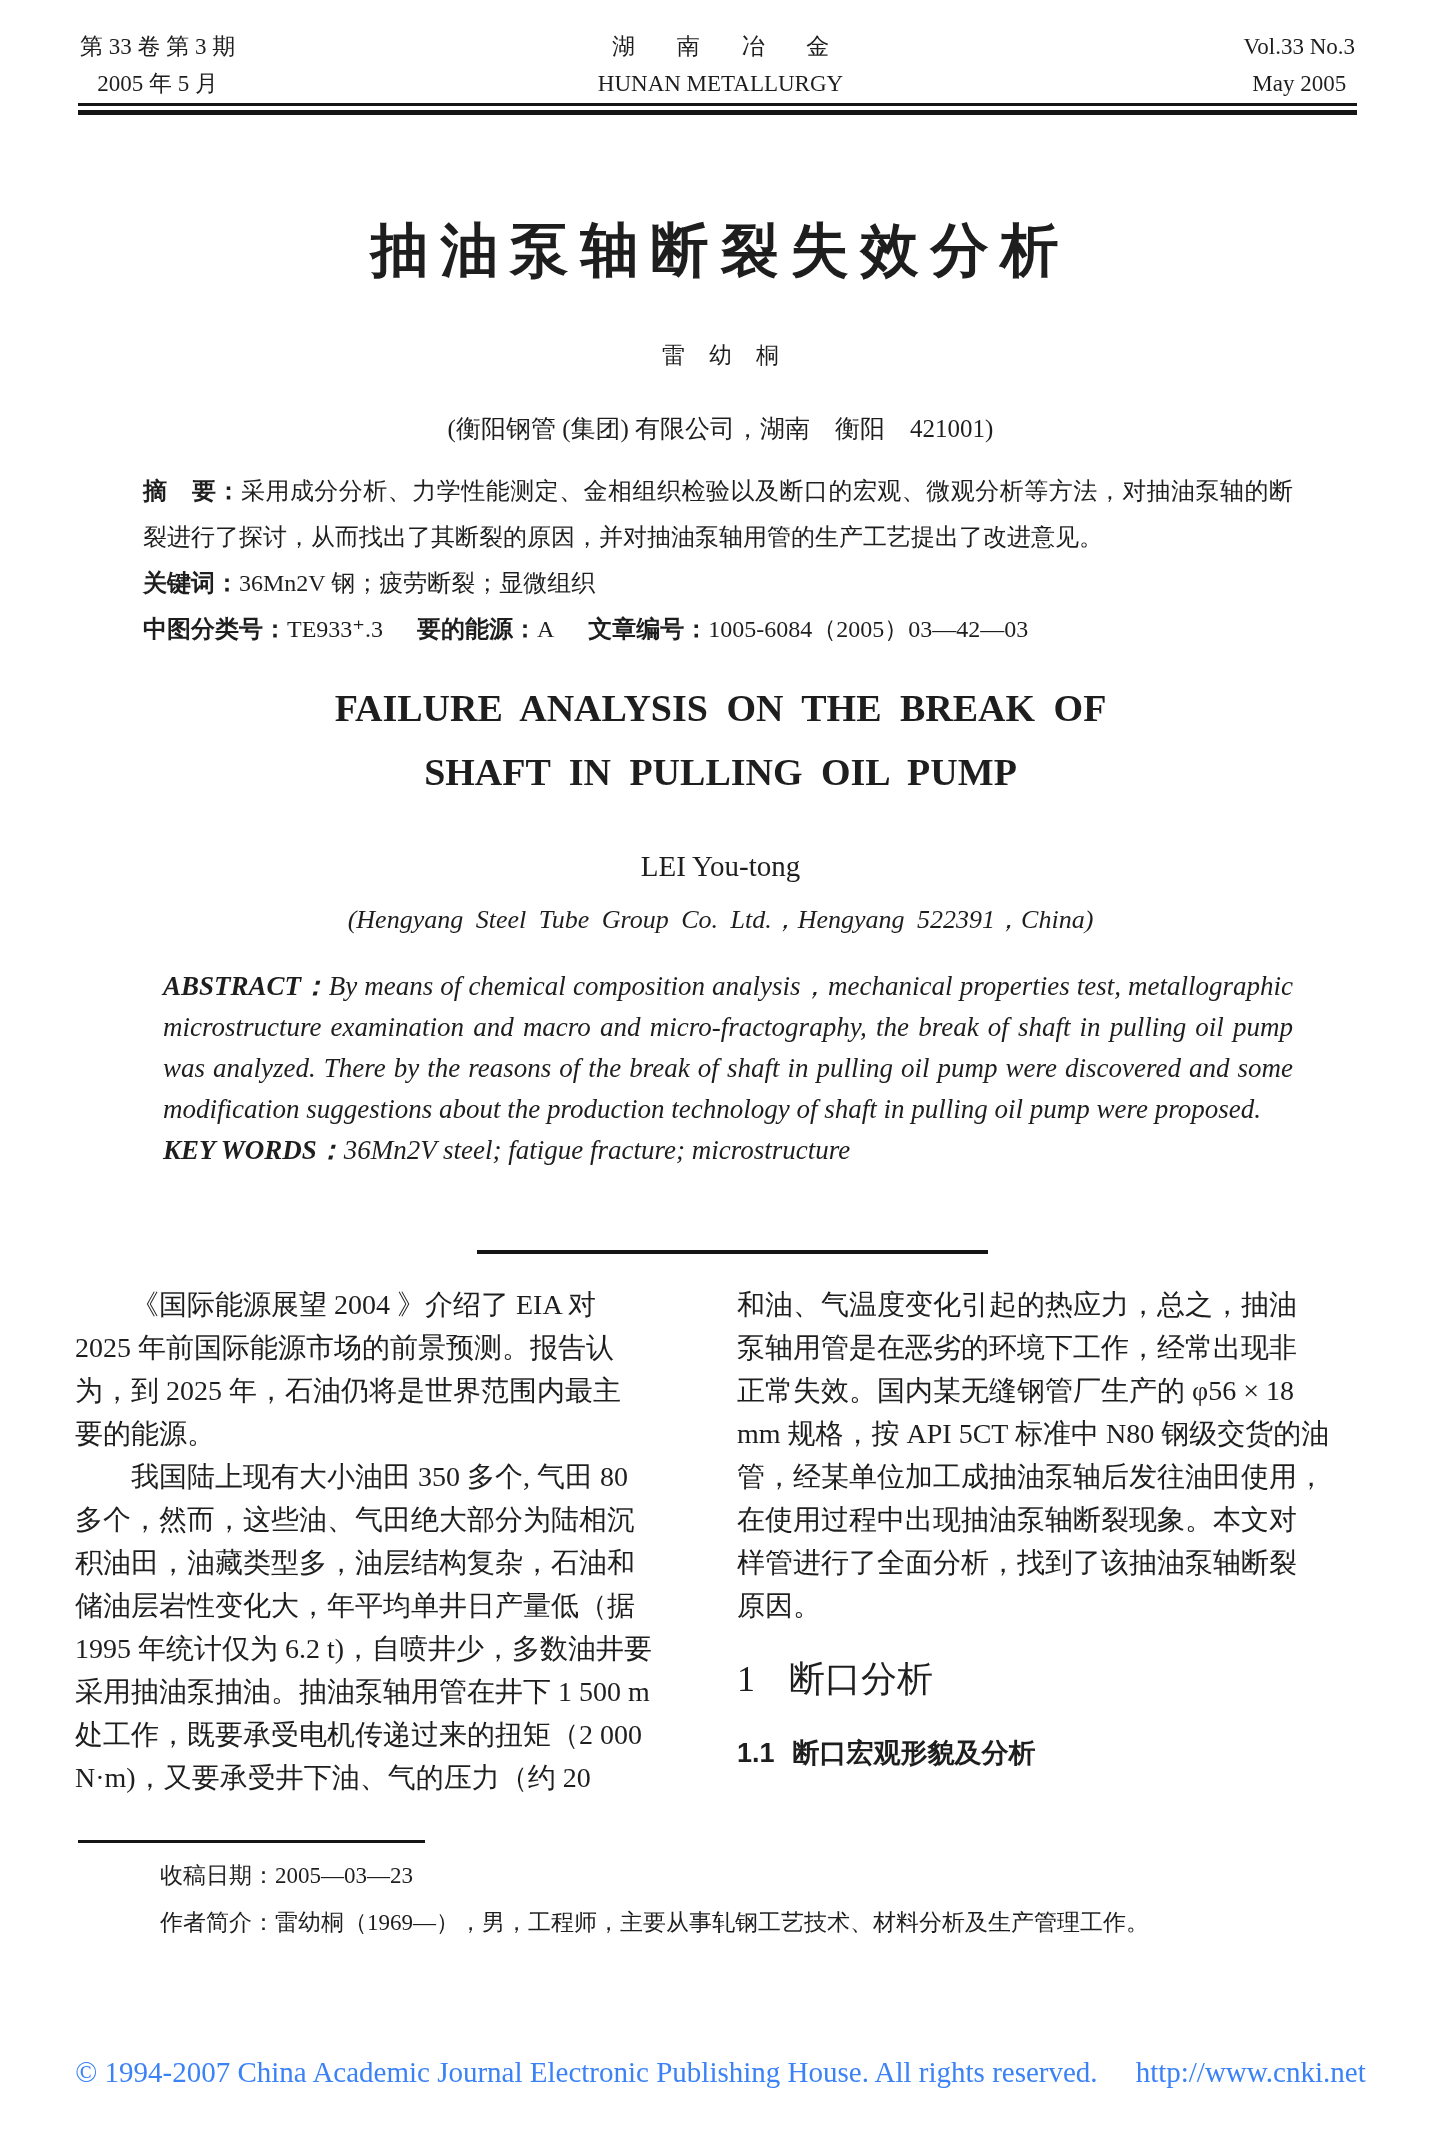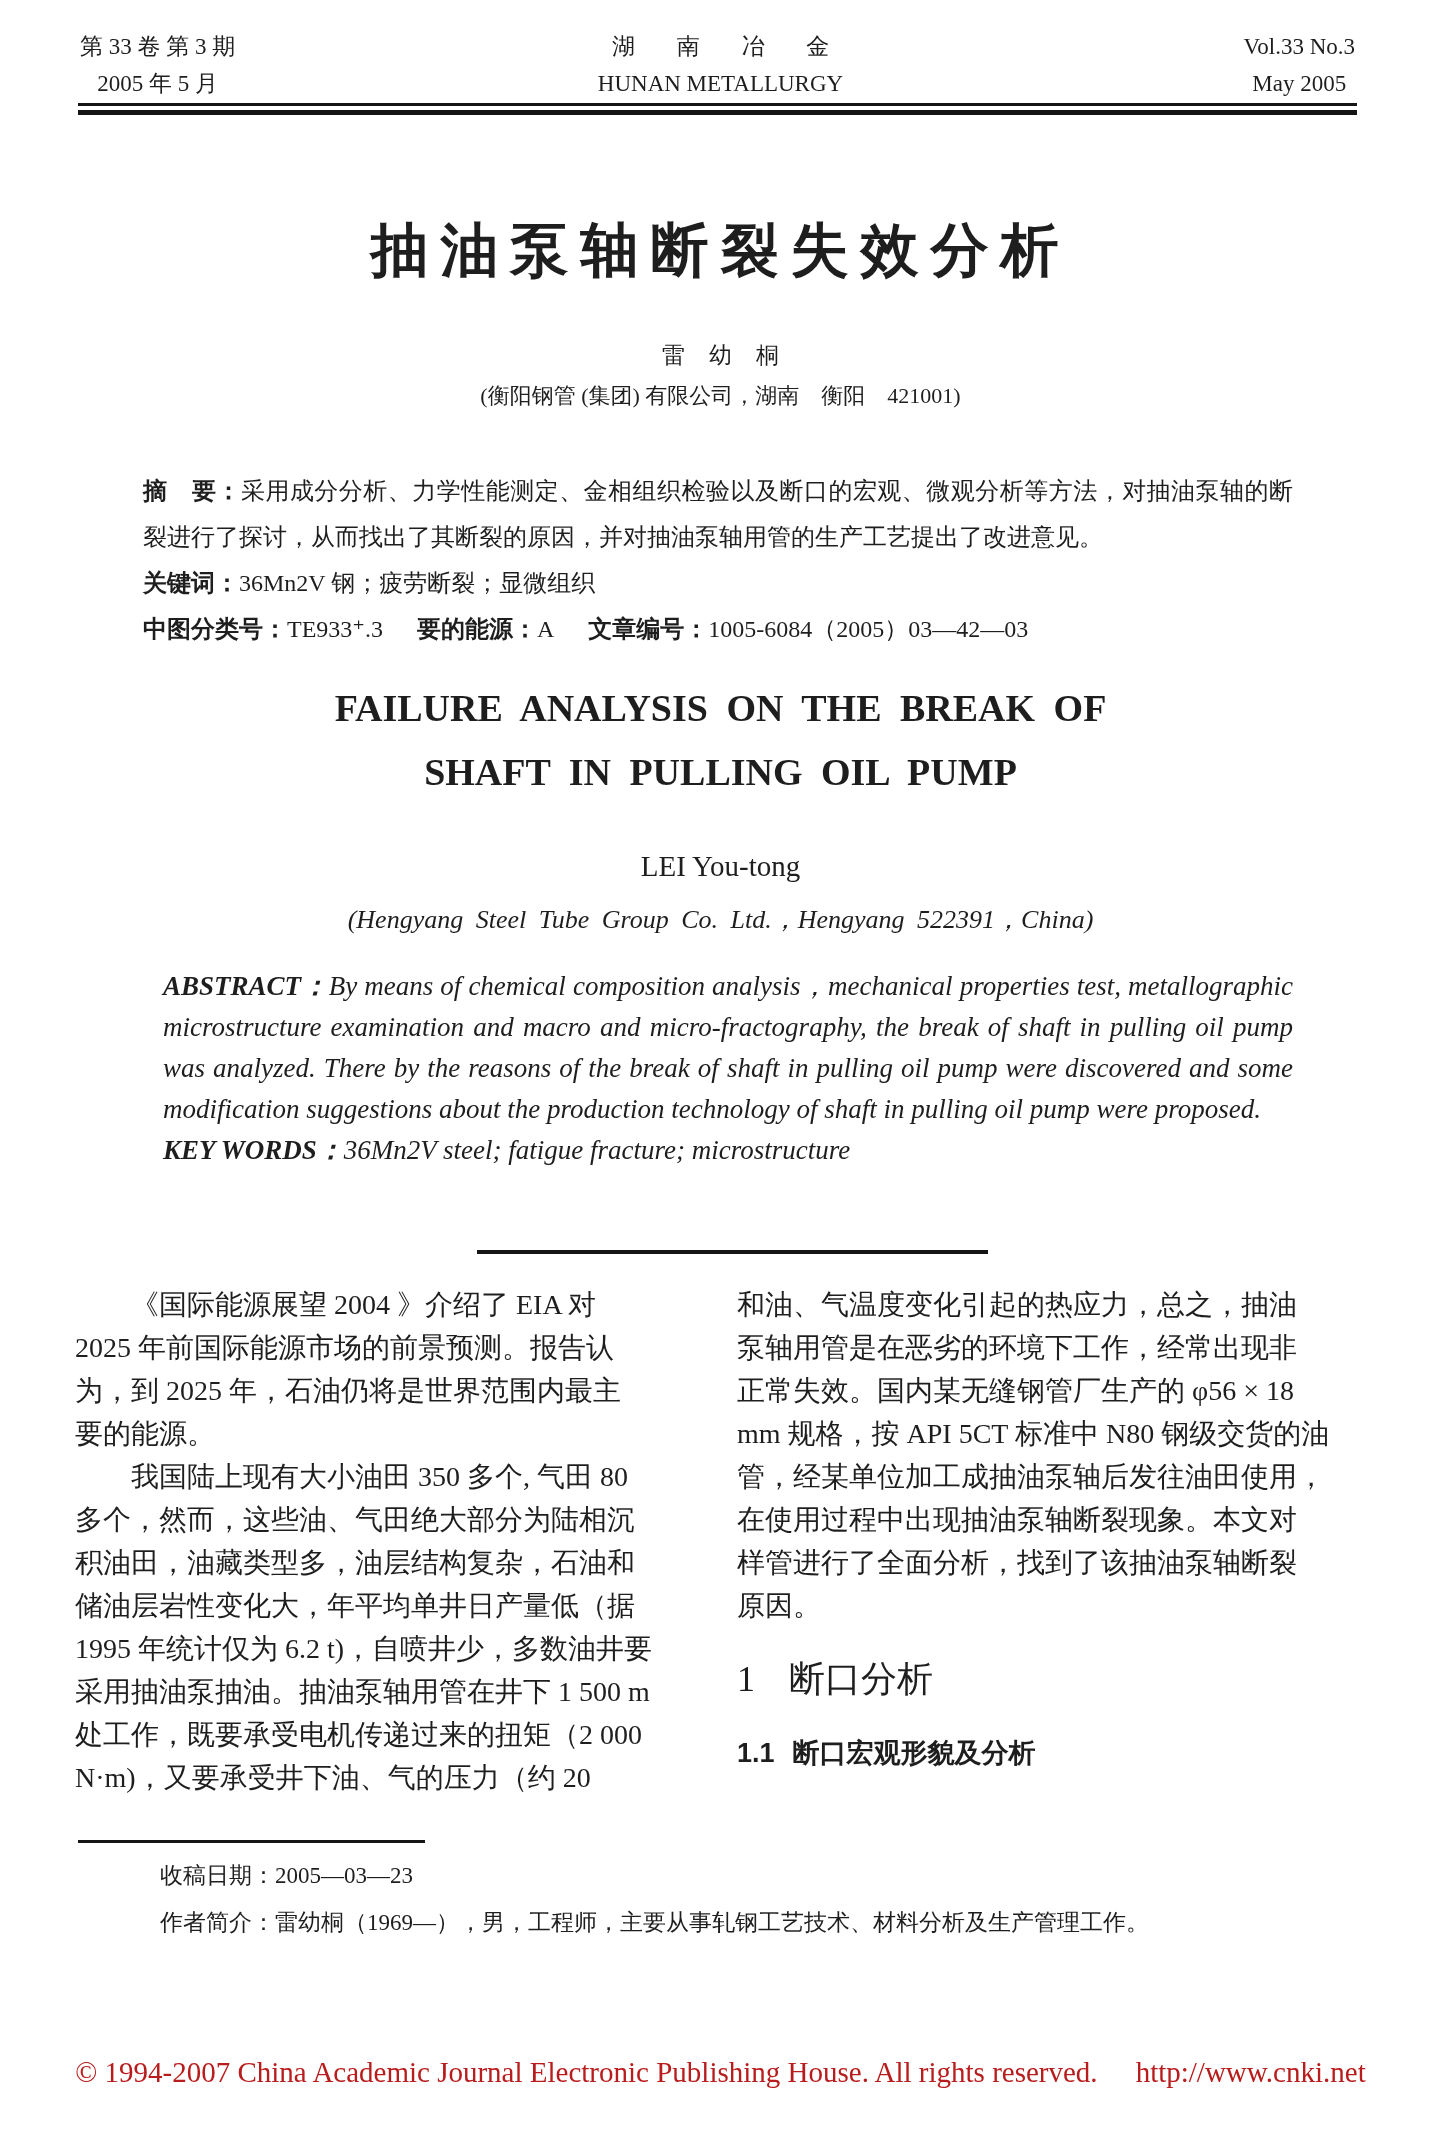--- a/index.html
+++ b/index.html
@@ -23,21 +23,21 @@
   .hdr-center { left: 0; right: 0; top: 28px; text-align: center; }
   .hdr-center .cn { letter-spacing: 18px; text-indent: 18px; }
   .hdr-rule {
     left: 78px; top: 103px; width: 1279px; height: 4px;
     border-top: 3px solid #151515; border-bottom: 5px solid #151515;
   }
 
   
   .title-cn { top: 212px; font-size: 58px; font-weight: bold; letter-spacing: 12px; }
   .author-cn { top: 340px; font-size: 23px; letter-spacing: 24px; text-indent: 24px; }
-  .affil-cn { top: 381px; font-size: 22px; }
+  .affil-cn { top: 412px; font-size: 25px; }
 
   
   .abs-cn {
     left: 143px; top: 468px; width: 1150px;
     font-size: 24px; line-height: 46px; text-align: justify;
   }
   .abs-cn p { margin: 0; }
   .lbl { font-weight: bold; }
   .clc-row .pair { margin-right: 34px; }
   .clc-row .pair:last-child { margin-right: 0; }
@@ -68,21 +68,21 @@
             font-family: "Liberation Sans", "DejaVu Sans", sans-serif; }
   .sec-h2 .num { margin-right: 18px; }
 
   
   .fn-rule { left: 78px; top: 1840px; width: 347px; height: 3px; background: #151515; }
   .fn { left: 160px; top: 1852px; font-size: 23px; line-height: 47px; }
   .fn p { margin: 0; }
 
   
   .copyright {
-    top: 2056px; font-size: 29px; color: #b91c1c;
+    top: 2056px; font-size: 29px; color: #3b82f6;
     text-align: center; left: 0; right: 0;
   }
   .copyright .url { margin-left: 38px; }
 </style>
 </head>
 <body>
 
 <div class="page">
 
   <div class="abs-pos hdr-block hdr-left">

